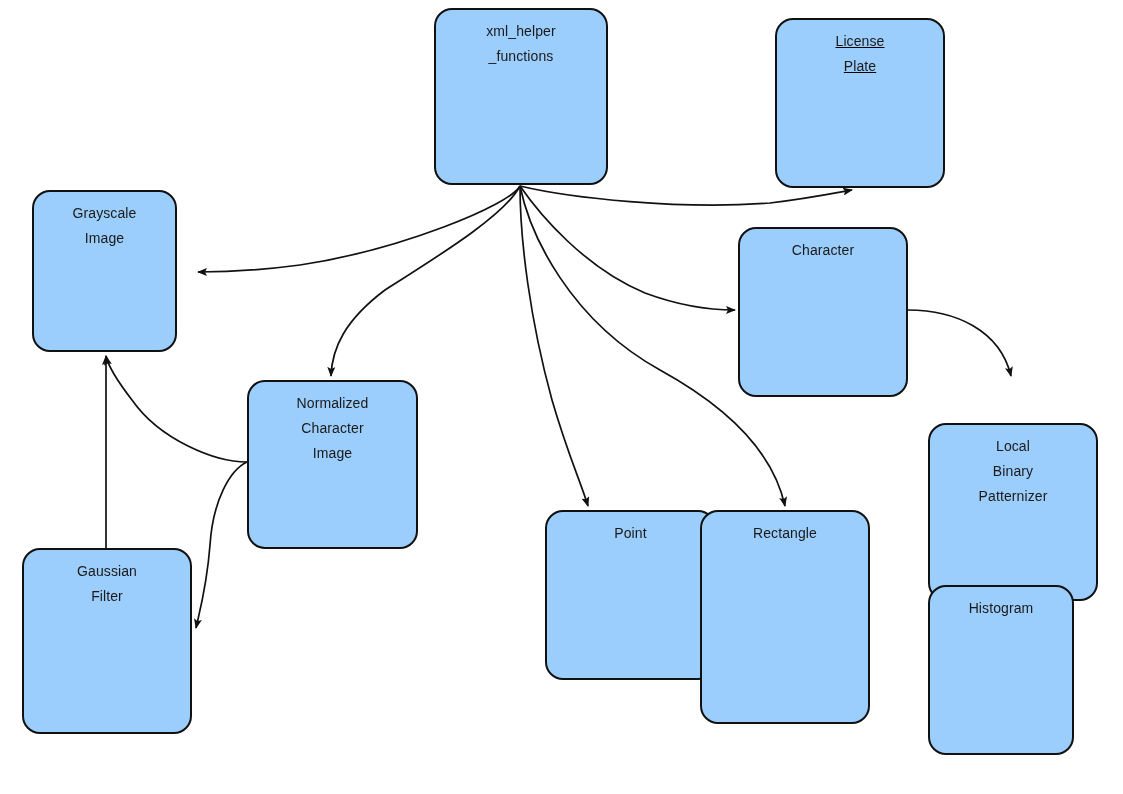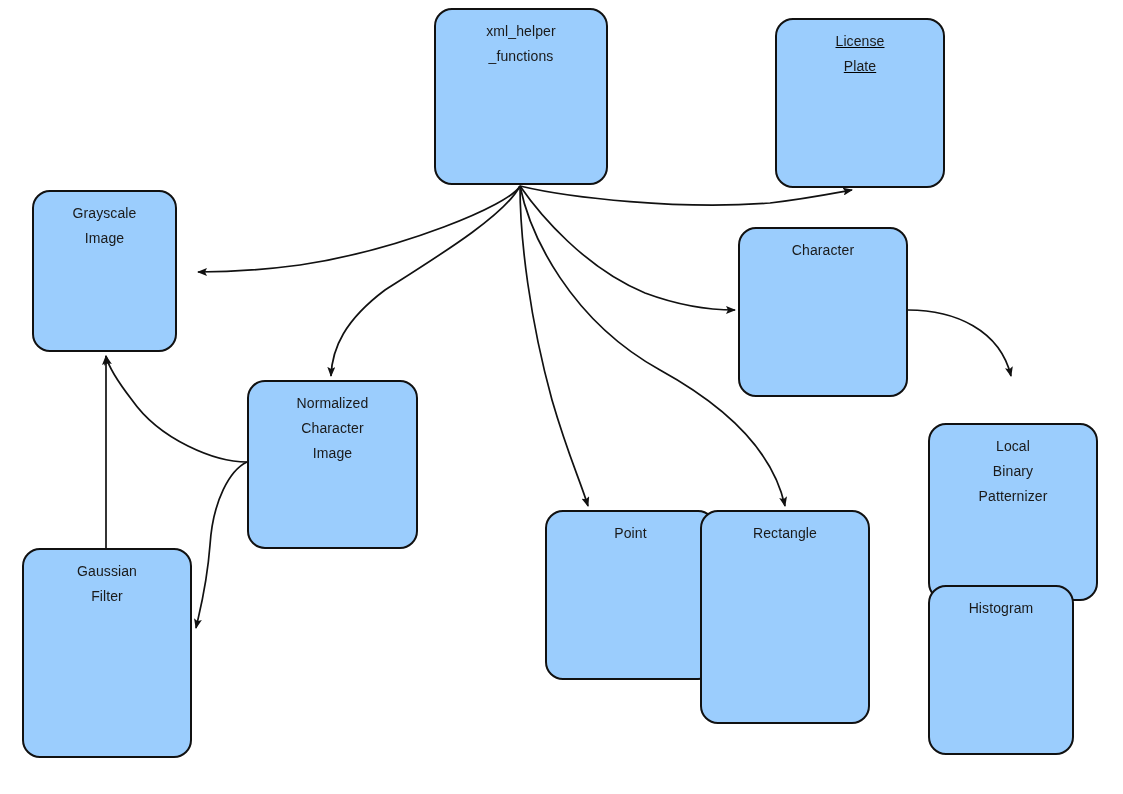--- a/index.html
+++ b/index.html
@@ -99,21 +99,21 @@
         <div class="node-label">Local
 Binary
 Patternizer</div>
       </div>
       <div class="node" style="left: 512px; top: 510px; width: 171px; height: 170px; background: rgb(155, 205, 253); border-color: rgb(17, 17, 17); margin-left: 33px;">
         <div class="node-label">Point</div>
       </div>
       <div class="node" style="left: 700px; top: 510px; width: 170px; height: 214px; background: rgb(155, 205, 253); border-color: rgb(17, 17, 17);">
         <div class="node-label">Rectangle</div>
       </div>
-      <div class="node" style="left: 22px; top: 548px; width: 170px; height: 210px; background: rgb(155, 205, 253); border-color: rgb(17, 17, 17);">
+      <div class="node" style="left: 22px; top: 548px; width: 170px; height: 186px; background: rgb(155, 205, 253); border-color: rgb(17, 17, 17);">
         <div class="node-label">Gaussian
 Filter</div>
       </div>
       <div class="node" style="left: 928px; top: 585px; width: 146px; height: 170px; background: rgb(155, 205, 253); border-color: rgb(17, 17, 17);">
         <div class="node-label">Histogram</div>
       </div>
     </div>
 
 </div>
 

